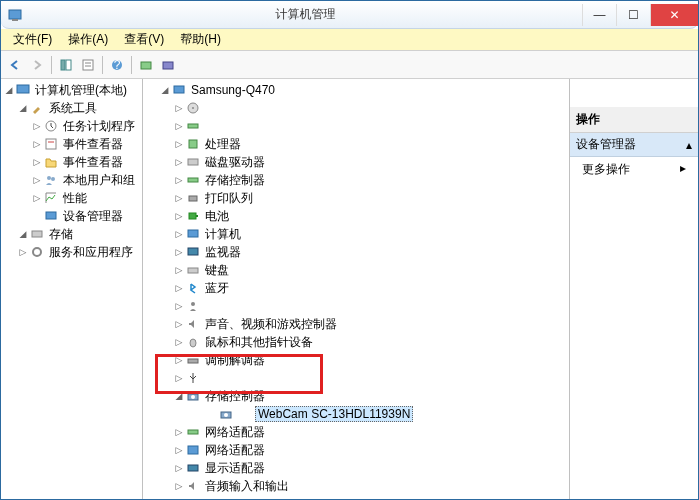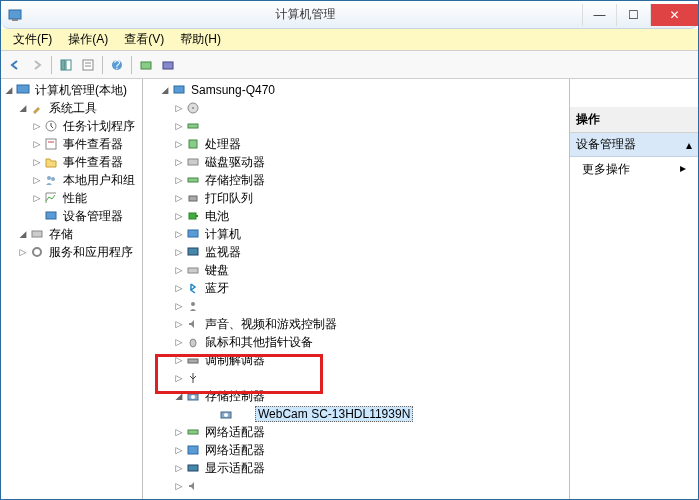--- a/index.html
+++ b/index.html
@@ -408,20 +408,21 @@
           </span>
           <span class="tlabel">显示适配器</span>
         </div>
       <div class="tnode indent2">
           <span class="twister">▷</span>
           <span class="ticon">
             <svg width="14" height="14">
               <path d="M3 6 L5 6 L8 3 L8 11 L5 8 L3 8 Z" fill="#888"></path>
             </svg>
           </span>
+          <span class="tlabel">音频输入和输出</span>
         </div>
     </div>
     <div class="highlight-box" style="left:12px; top:275px; width:168px; height:40px;"></div>
   </div>
 
   <div class="pane right">
     <div class="actions-hdr">操作</div>
     <div class="actions-sub">
       <span>设备管理器</span>
       <span>▴</span>

